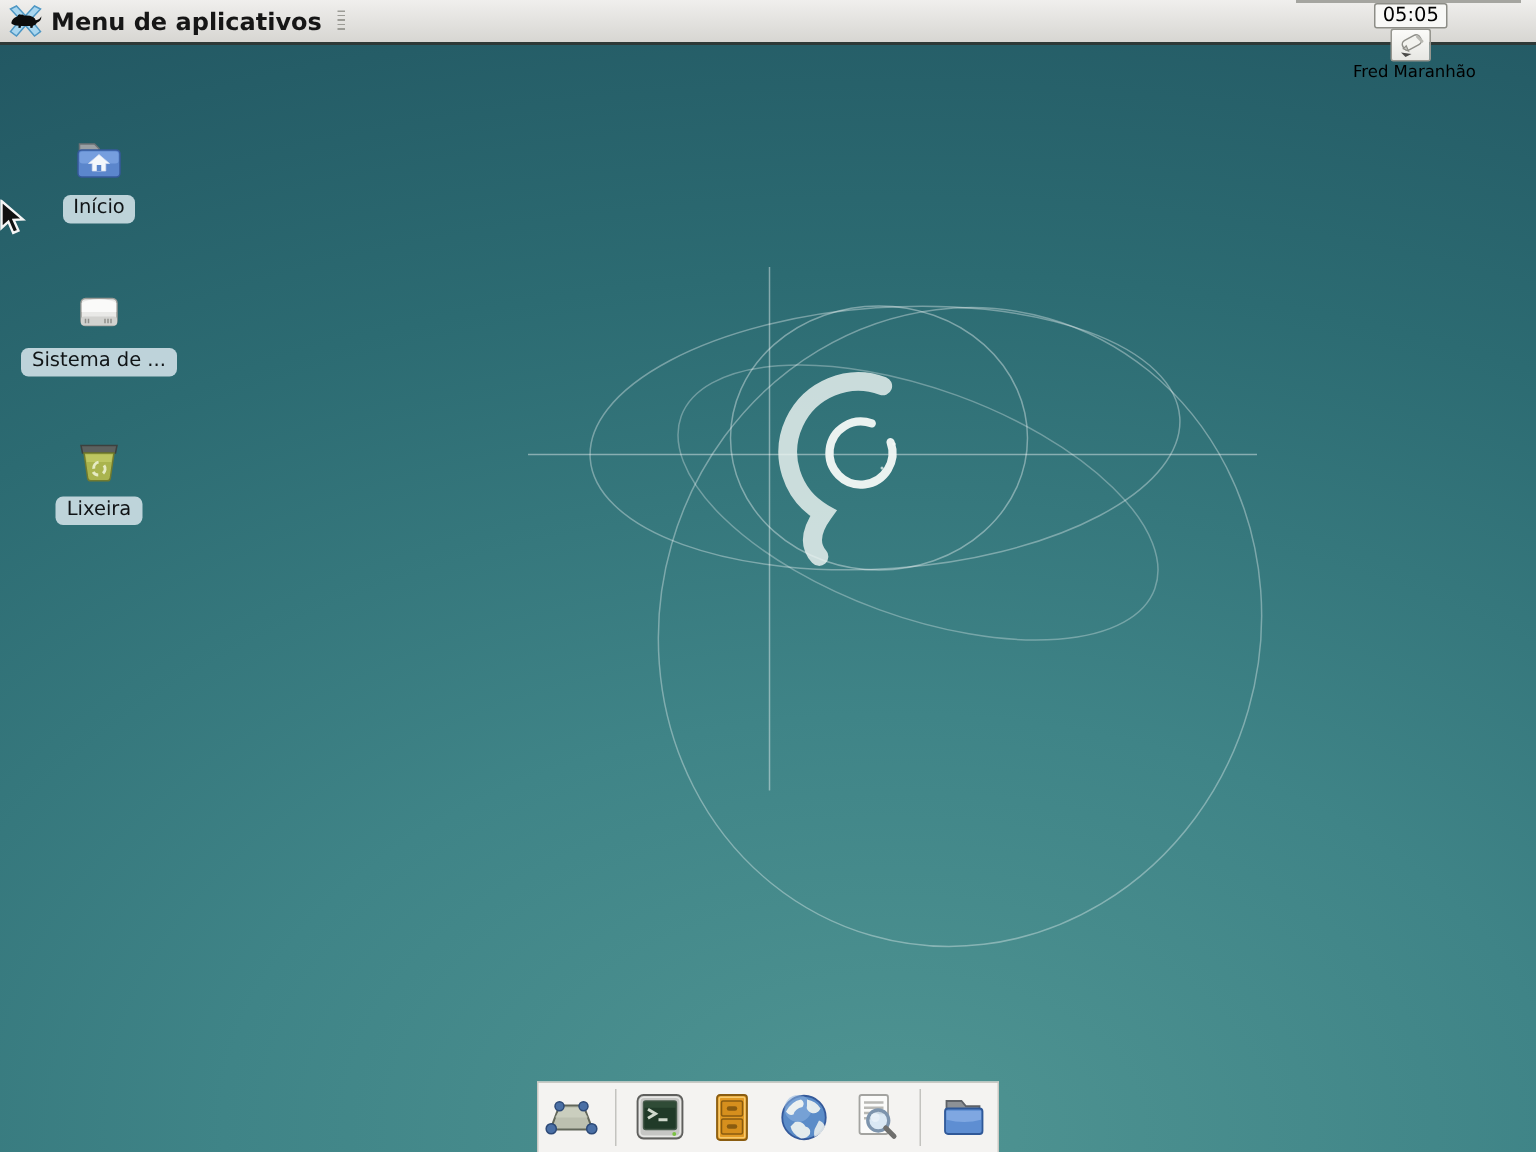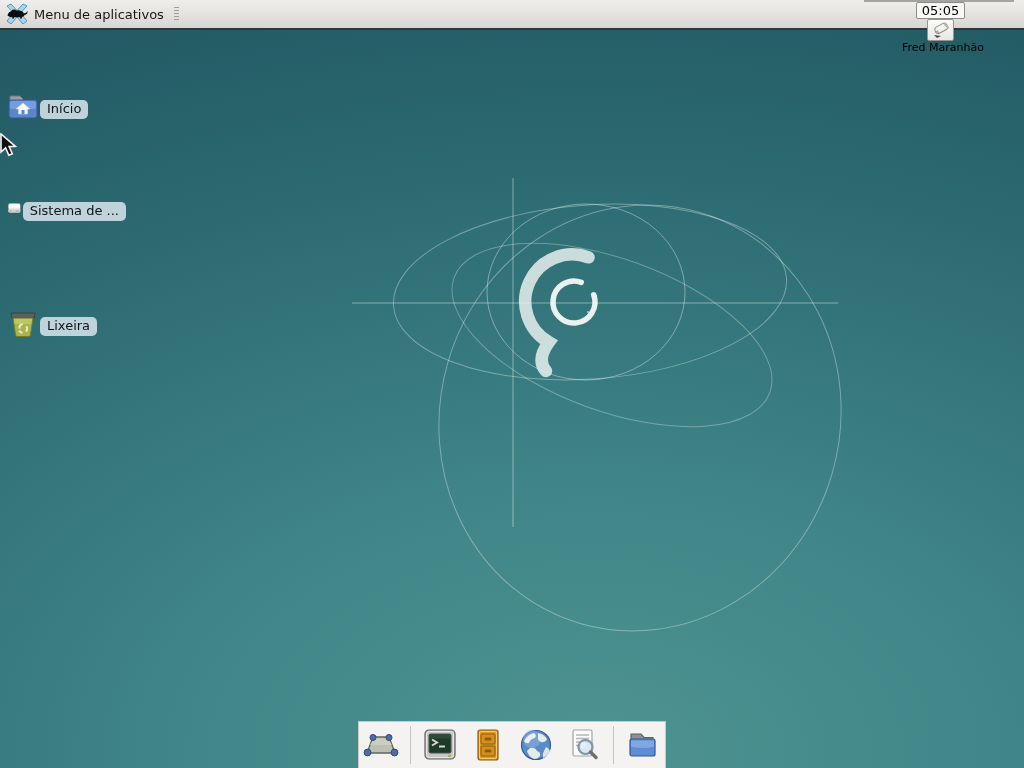--- a/index.html
+++ b/index.html
@@ -10,21 +10,21 @@
   
   #panel {
     position:absolute; top:0; left:0; width:1024px; height:30px;
     background:linear-gradient(#f0efed,#d7d6d2);
     border-bottom:2px solid #2e3937;
     display:flex; align-items:center; justify-content:space-between;
     z-index:30;
   }
   .panel-left { display:flex; align-items:center; height:100%; }
   .menu-button { display:flex; align-items:center; gap:5px; padding:0 4px 0 5px; height:100%; cursor:default; }
-  .menu-label { font-size:13px; color:#161616; }
+  .menu-label { font-size:16px; color:#161616;font-weight:bold; }
   .grip {
     width:5px; height:15px; margin-left:6px;
     background:repeating-linear-gradient(to bottom,#9c9c96 0 1px,rgba(0,0,0,0) 1px 3px);
   }
   .panel-right { display:flex; align-items:center; height:100%; padding-right:7px;flex-direction:column; }
   #pager { display:flex; height:26px; margin-right:3px; border:1px solid #a5a5a0; }
   .ws-cell { width:37px; height:100%; background:#b3b3ad; border-right:1px solid #d8d8d4; }
   .ws-cell:last-child { border-right:none; }
   .ws-cell.active { background:#3d6ca8; }
   #clock {
@@ -42,30 +42,30 @@
   #desktop {
     position:absolute; top:30px; left:0; width:1024px; height:738px;
     background:radial-gradient(145% 125% at 58% 98%, #4f9492 0%, #3f8487 30%, #2c6b72 62%, #1e4f5c 100%);
     overflow:hidden;
   }
   #wallpaper-art { position:absolute; top:0; left:0; }
 
   .desktop-icons { position:absolute; top:0; left:0; }
   .dicon {
     position:absolute; left:6px; width:120px;
-    display:flex; flex-direction:row; align-items:center;
+    display:flex; flex-direction:column; align-items:center;
   }
   .dicon .dlabel {
     margin-top:7px; padding:1px 7px 3px;
     background:rgba(201,220,226,0.93); color:#101416;
     border-radius:5px; font-size:13px; white-space:nowrap;
   }
   .dicon-home  { top:59px; }
   .dicon-drive { top:161px; }
-  .dicon-trash { top:276px;text-align:right; }
+  .dicon-trash { top:260px;text-align:right; }
 
   
   #dock {
     position:absolute; bottom:0; left:358px; width:308px; height:47px;
     background:#f4f3f1;
     border:1px solid #c9c9c4; border-bottom:none;
     display:flex; align-items:center; justify-content:center; gap:6px;
     z-index:30;
   }
   .dock-item { width:42px; height:40px; display:flex; align-items:center; justify-content:center; background:transparent; border:none; }

